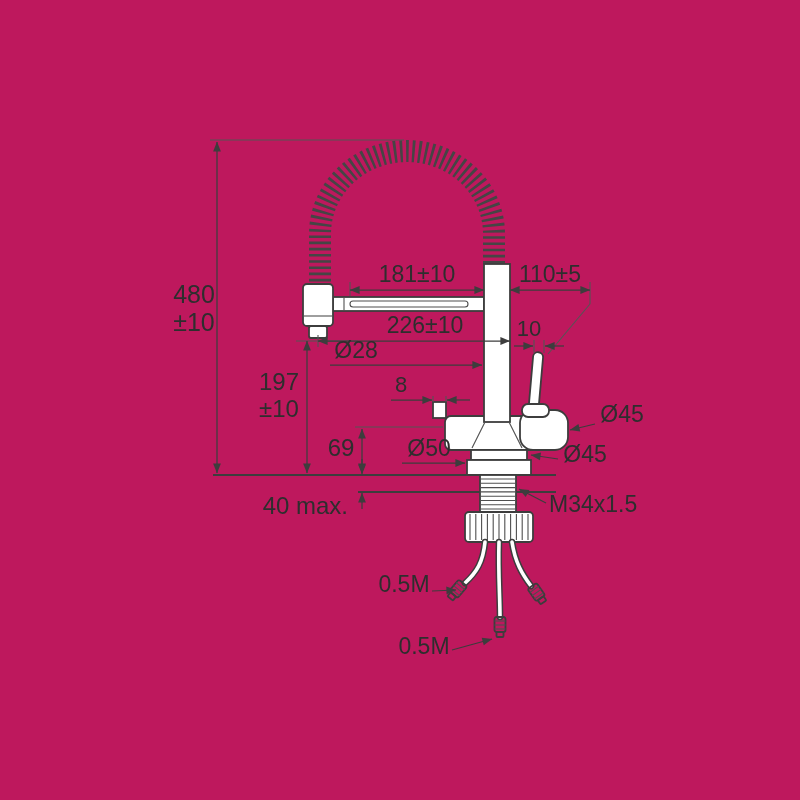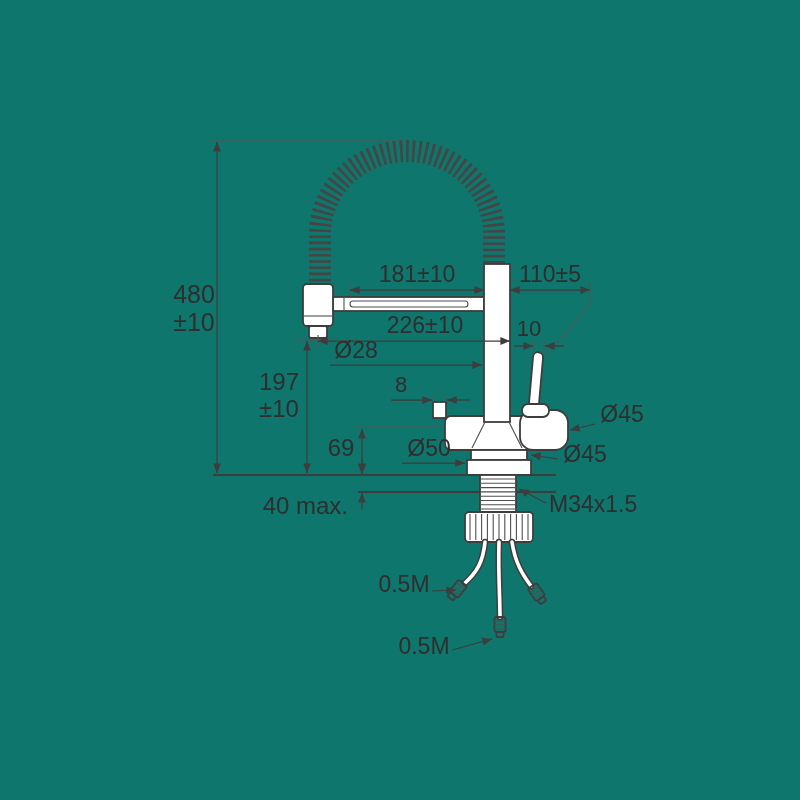--- a/index.html
+++ b/index.html
@@ -1,16 +1,16 @@
 <!DOCTYPE html>
 <html><head>
 <meta charset="utf-8">
 <style>
   html,body{margin:0;padding:0;background:#ffffff;}
-  .sheet{width:800px;height:800px;background:#0f766e;position:relative;overflow:hidden;}
+  .sheet{width:800px;height:800px;background:#be185d;position:relative;overflow:hidden;}
   svg{display:block;}
   .obj{stroke:#3d3d3d;stroke-width:1.8;fill:#ffffff;}
   .objn{stroke:#3d3d3d;stroke-width:1.8;fill:none;}
   .det{stroke:#4f4f4f;stroke-width:1.1;fill:none;}
   .thin{stroke:#555555;stroke-width:1.1;fill:none;}
   .dim{stroke:#3d3d3d;stroke-width:1.25;fill:none;}
   .spring{stroke:#454545;stroke-width:22;fill:none;stroke-dasharray:2.6 3.6;}
   .hose{stroke:#3d3d3d;stroke-width:6.6;fill:none;stroke-linecap:round;}
   .hosein{stroke:#ffffff;stroke-width:3.6;fill:none;stroke-linecap:round;}
   text{font-family:"Liberation Sans",sans-serif;fill:#2e2e2e;font-weight:500;}

